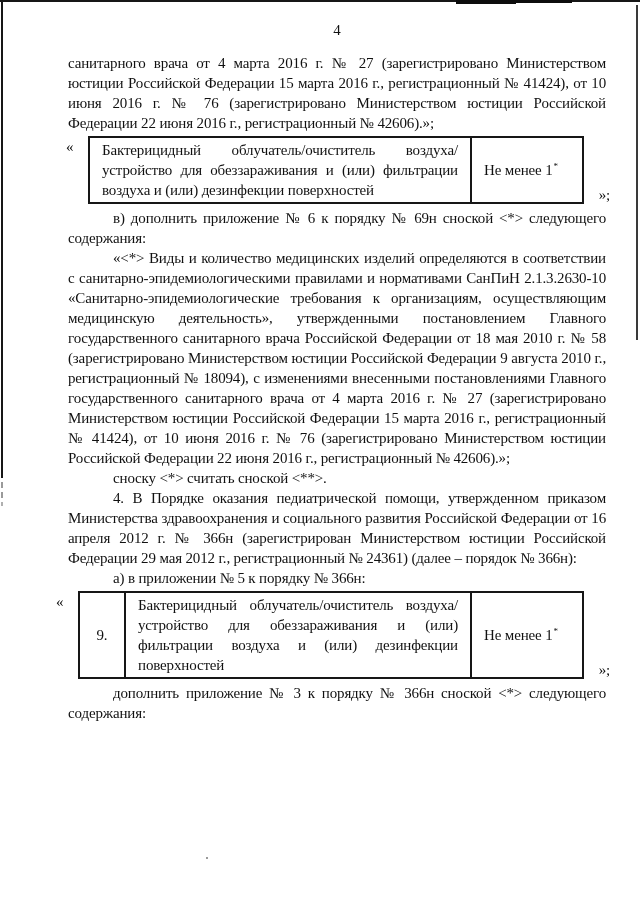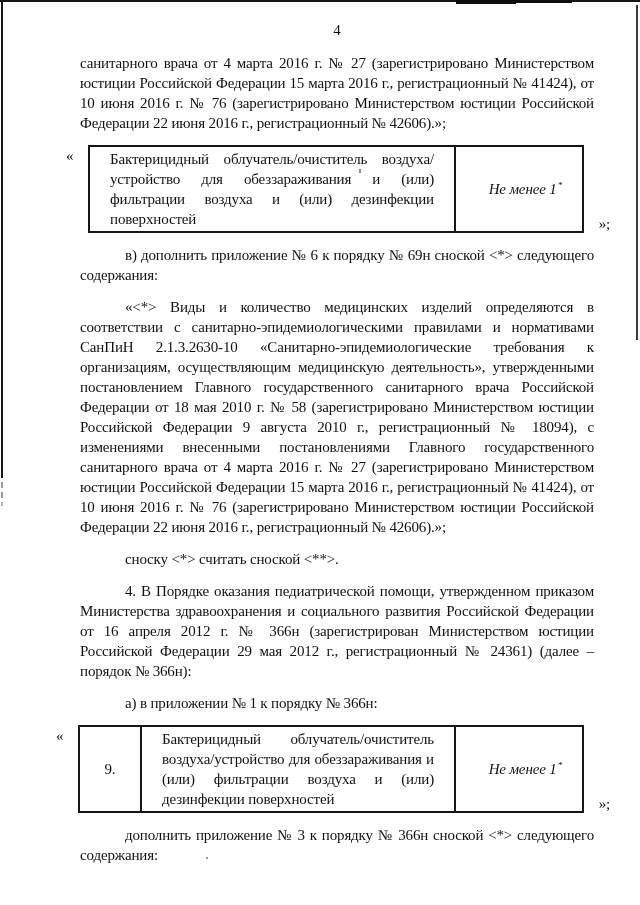--- a/index.html
+++ b/index.html
@@ -32,46 +32,46 @@
     top: 20px;
     font-size: 15px;
     line-height: 20px;
     letter-spacing: -0.15px;
   }
   .page-number {
     text-align: center;
     margin: 0 0 13px 0;
   }
   .para {
-    margin: 12px;
+    margin: 0;
     text-align: justify;
     text-indent: 45px;
   }
   .para.no-indent { text-indent: 0; }
 
   .table-wrap {
     position: relative;
     margin: 3px 0 4px 20px;
     width: 496px;
   }
   .table-wrap.t2 { margin-left: 10px; width: 506px; }
   table.amend {
     border-collapse: collapse;
     width: 100%;
     table-layout: fixed;
   }
   table.amend td {
     border: 2px solid #161616;
-    padding: 2px 20px;
+    padding: 2px 12px;
     font-size: 15px;
     line-height: 20px;
   }
   td.num-cell   { width: 20px; text-align: center; vertical-align: middle; padding: 2px 3px; }
   td.desc-cell  { text-align: justify; vertical-align: top; }
-  td.qty-cell   { width: 86px; text-align: right; vertical-align: middle; font-style: italic; }
+  td.qty-cell   { width: 86px; text-align: left; vertical-align: middle; }
   td.qty-cell sup { font-size: 9px; line-height: 0; margin-left: 1px; }
   .q-open  { position:absolute; left:-22px; top:1px; }
   .q-close { position:absolute; right:-26px; bottom:-1px; white-space:nowrap; }
 </style>
 </head>
 <body>
 
 <div class="page">
 
   <div class="scan-top"></div>
@@ -101,21 +101,21 @@
         </tr>
       </tbody>
         </table>
       <span class="q-close">»;</span>
     </div>
 
     <p class="para">в) дополнить приложение № 6 к порядку № 69н сноской &lt;*&gt; следующего содержания:</p>
     <p class="para">«&lt;*&gt; Виды и количество медицинских изделий определяются в соответствии с санитарно-эпидемиологическими правилами и нормативами СанПиН 2.1.3.2630-10 «Санитарно-эпидемиологические требования к организациям, осуществляющим медицинскую деятельность», утвержденными постановлением Главного государственного санитарного врача Российской Федерации от 18 мая 2010 г. № 58 (зарегистрировано Министерством юстиции Российской Федерации 9 августа 2010 г., регистрационный № 18094), с изменениями внесенными постановлениями Главного государственного санитарного врача от 4 марта 2016 г. № 27 (зарегистрировано Министерством юстиции Российской Федерации 15 марта 2016 г., регистрационный № 41424), от 10 июня 2016 г. № 76 (зарегистрировано Министерством юстиции Российской Федерации 22 июня 2016 г., регистрационный № 42606).»;</p>
     <p class="para">сноску &lt;*&gt; считать сноской &lt;**&gt;.</p>
     <p class="para">4. В Порядке оказания педиатрической помощи, утвержденном приказом Министерства здравоохранения и социального развития Российской Федерации от 16 апреля 2012 г. № 366н (зарегистрирован Министерством юстиции Российской Федерации 29 мая 2012 г., регистрационный № 24361) (далее – порядок № 366н):</p>
-    <p class="para">а) в приложении № 1 к порядку № 366н:</p>
+    <p class="para">а) в приложении № 5 к порядку № 366н:</p>
 
     <div class="table-wrap t2">
       <span class="q-open">«</span>
       <table class="amend">
         <tbody>
             <tr>
           <td class="num-cell">9.</td>
           <td class="desc-cell">Бактерицидный облучатель/очиститель воздуха/устройство для обеззараживания и (или) фильтрации воздуха и (или) дезинфекции поверхностей</td>
           <td class="qty-cell"><span>Не менее 1</span><sup>*</sup></td>
         </tr>

